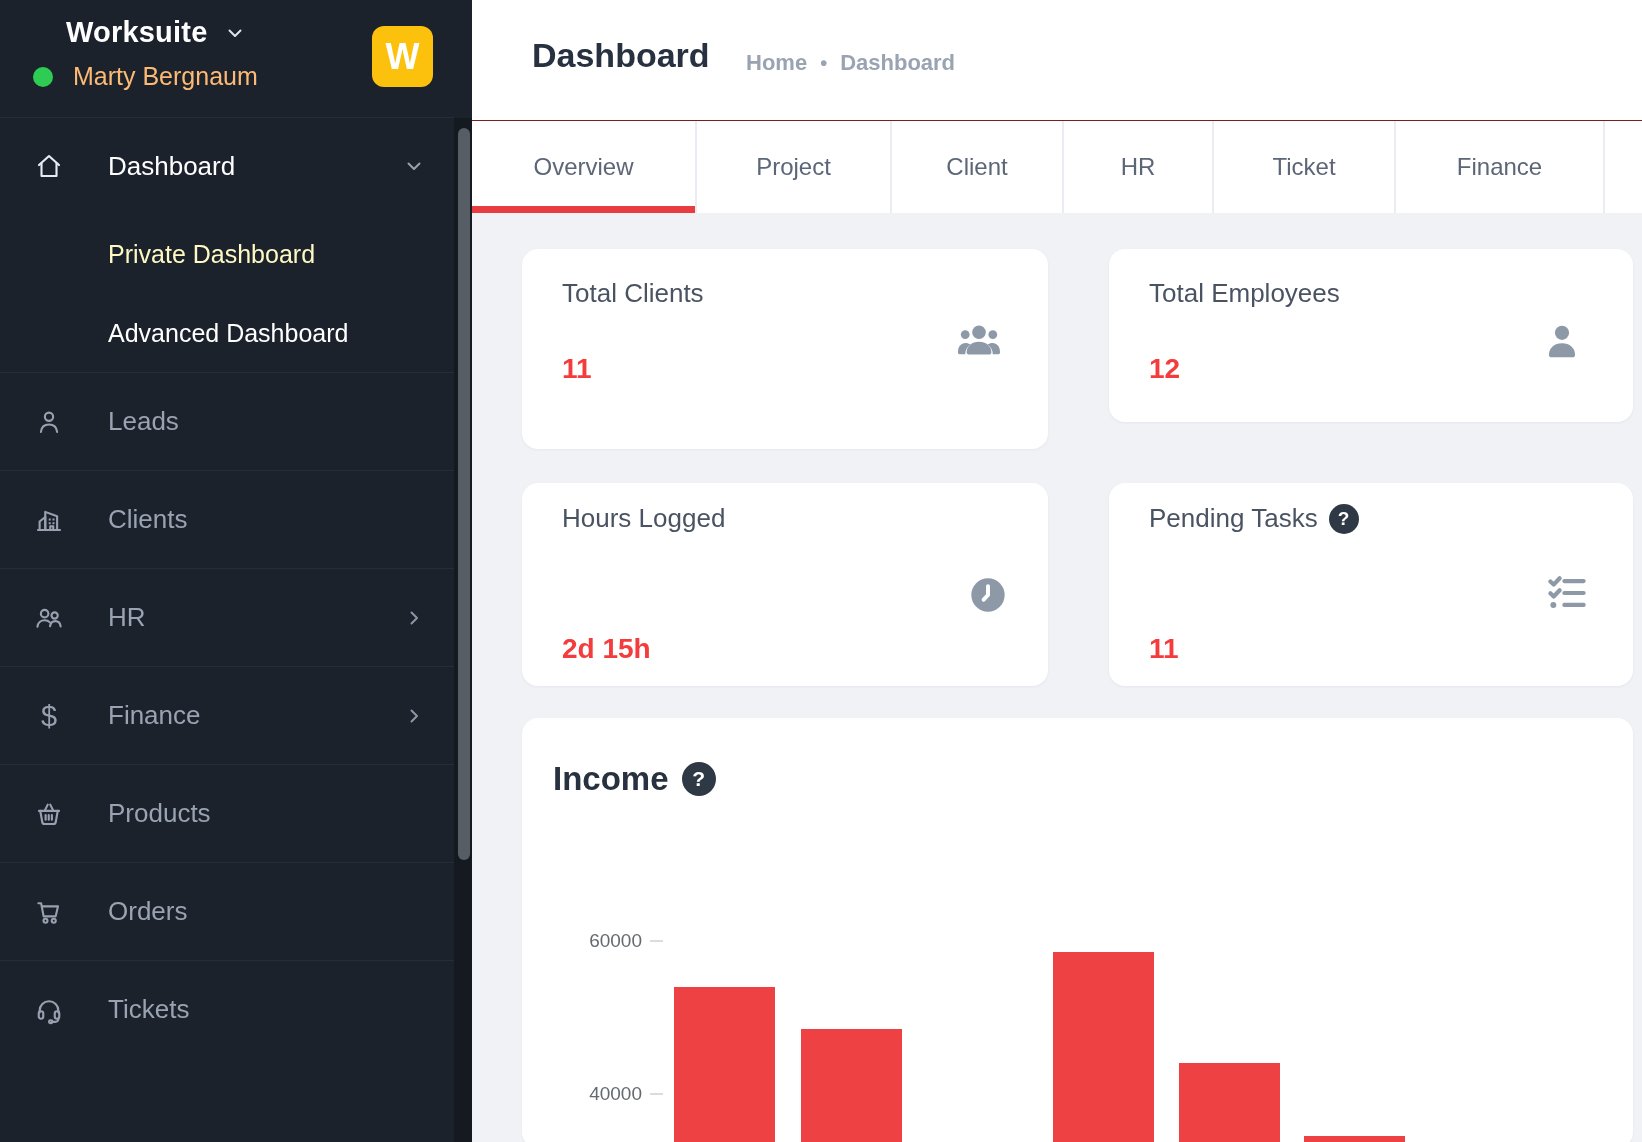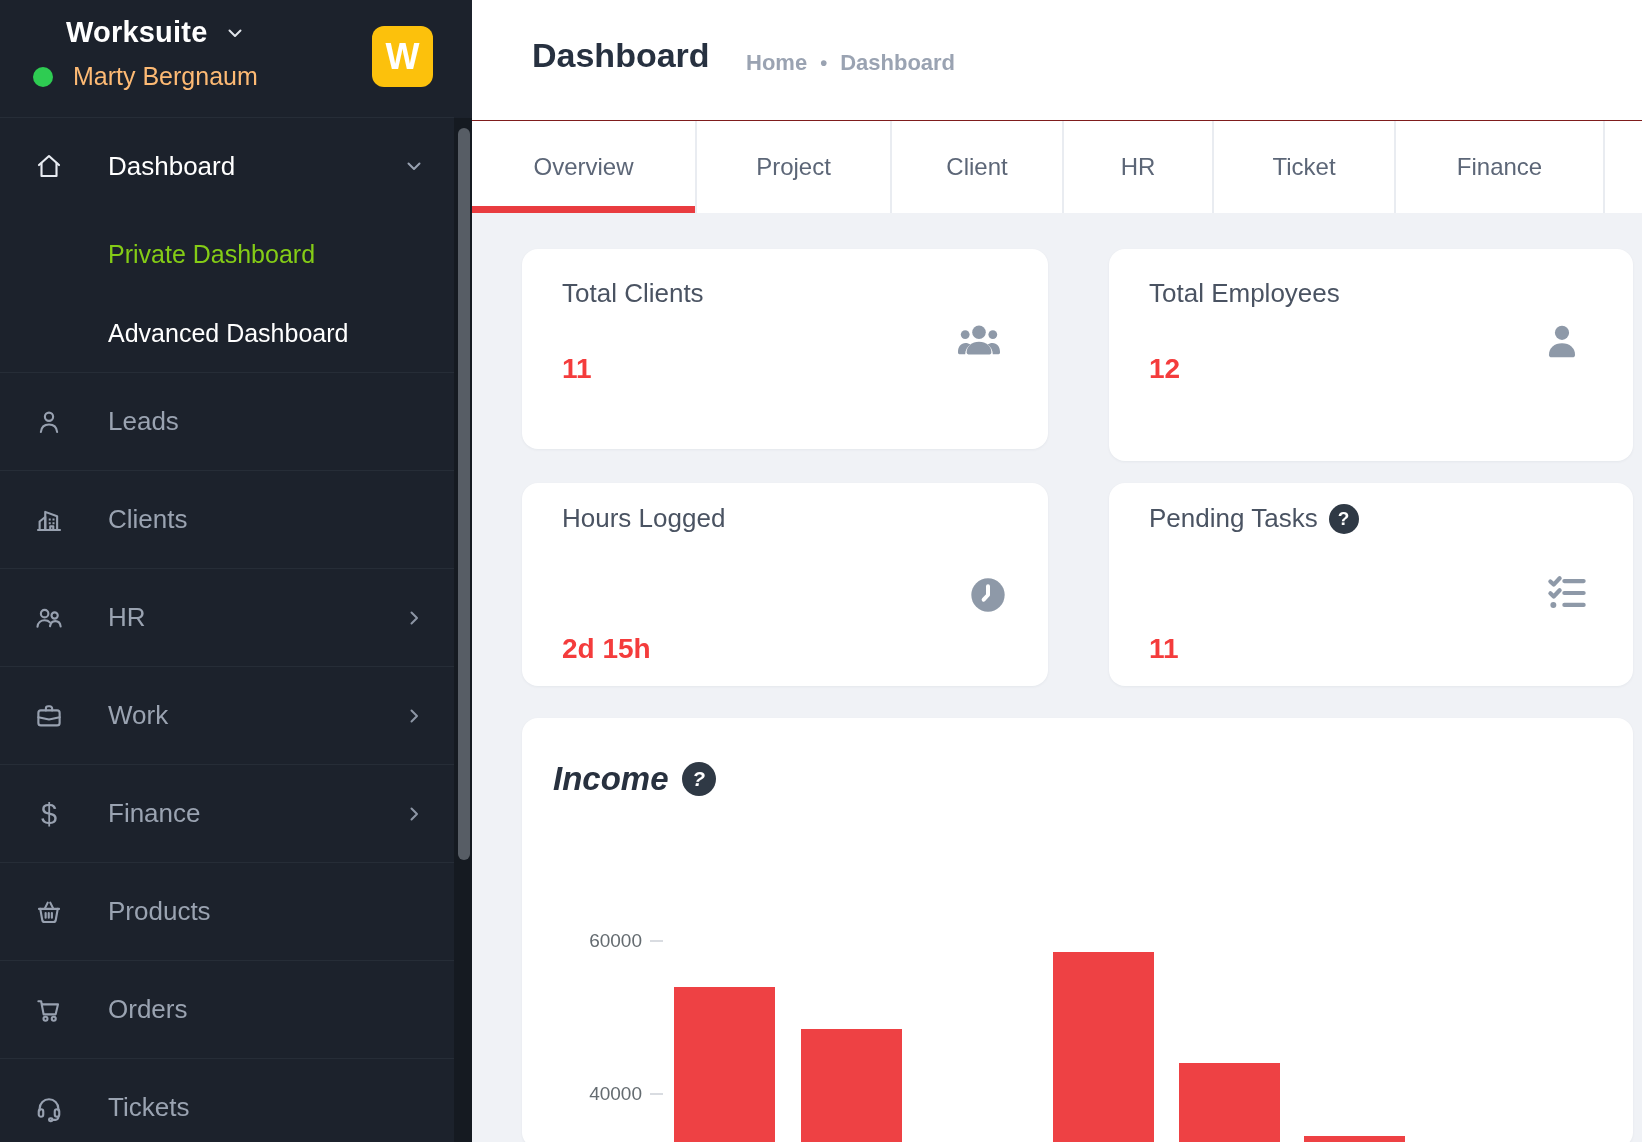--- a/index.html
+++ b/index.html
@@ -18,21 +18,21 @@
 
   .menu{position:absolute;left:0;top:118px;width:454px;}
   .mi{display:flex;align-items:center;padding-left:34px;box-sizing:border-box;}
   .mi .ic{width:30px;height:30px;flex:0 0 30px;display:flex;}
   .mi .lbl{margin-left:44px;font-size:26px;color:#9aa3b1;}
   .mi .spacer{flex:1;}
   .mi .chev{margin-right:28px;display:flex;}
   .mi-dash{height:96px;}
   .mi-dash .lbl{color:#ffffff;}
   .mi-sub{height:80px;display:flex;align-items:center;padding-left:108px;box-sizing:border-box;}
-  .mi-sub .lbl{margin-left:0;font-size:25px;color:#84cc16;}
+  .mi-sub .lbl{margin-left:0;font-size:25px;color:#fef9c3;}
   .mi-sub.active .lbl{color:#ffffff;}
   .mi-sub2{height:78px;}
   .row{height:98px;border-top:1px solid #262d37;}
   .dollar{font-size:29px;color:#98a1b0;line-height:30px;width:30px;text-align:center;}
 
   .scroll-track{position:absolute;left:454px;top:118px;width:18px;height:1024px;background:#151a21;}
   .scroll-thumb{position:absolute;left:458px;top:128px;width:12px;height:732px;border-radius:6px;background:#575d65;}
 
   
   .main{position:absolute;left:472px;top:0;width:1170px;height:1142px;}
@@ -42,35 +42,35 @@
   .breadcrumb .sep{margin:0 13px;font-size:20px;}
 
   .tabs{position:absolute;left:0;top:120px;width:1170px;height:93px;background:#ffffff;border-top:1px solid #7f1d1d;display:flex;box-sizing:border-box;}
   .tab{position:relative;height:100%;display:flex;align-items:center;justify-content:center;font-size:24px;color:#5c6677;border-right:2px solid #e9ecf1;box-sizing:border-box;cursor:pointer;}
   .t0{width:225px;} .t1{width:195px;} .t2{width:172px;} .t3{width:150px;} .t4{width:182px;} .t5{width:209px;} .t6{width:35px;border-right:none;}
   .tab .red-bar{position:absolute;left:0;right:0;bottom:0;height:7px;background:#e93c40;}
 
   
   .card{position:absolute;background:#ffffff;border-radius:16px;box-shadow:0 1px 3px rgba(20,30,50,0.05);}
   .c1{left:50px;top:249px;width:526px;height:200px;}
-  .c2{left:637px;top:249px;width:524px;height:212px;}
+  .c2{left:637px;top:249px;width:524px;height:173px;}
   .c3{left:50px;top:483px;width:526px;height:203px;}
   .c4{left:637px;top:483px;width:524px;height:203px;}
   .card-title{position:absolute;left:40px;font-size:26px;color:#4a5362;display:flex;align-items:center;}
   .c1 .card-title,.c2 .card-title{top:29px;}
   .c3 .card-title,.c4 .card-title{top:20px;}
   .card-value{position:absolute;left:40px;font-size:28px;font-weight:bold;color:#f43c3c;}
   .c1 .card-value,.c2 .card-value{top:104px;}
   .c3 .card-value,.c4 .card-value{top:110px;margin-top:40px;}
   .card-ic{position:absolute;display:flex;}
   .help-badge{display:inline-flex;align-items:center;justify-content:center;width:30px;height:30px;border-radius:50%;background:#2f3945;color:#ffffff;font-size:19px;font-weight:bold;margin-left:11px;}
 
   
   .income{left:50px;top:718px;width:1111px;height:430px;overflow:hidden;}
-  .income-title{position:absolute;left:31px;top:42px;font-size:33px;font-weight:bold;color:#28313f;display:flex;align-items:center;font-style:italic;}
+  .income-title{position:absolute;left:31px;top:42px;font-size:33px;font-weight:bold;color:#28313f;display:flex;align-items:center;}
   .income-title .help-badge{width:34px;height:34px;font-size:21px;margin-left:13px;}
   .ytick-label{position:absolute;width:95px;text-align:right;font-size:19px;color:#646b70;}
   .yl0{left:25px;top:212px;} .yl1{left:25px;top:365px;}
   .ytick-dash{position:absolute;left:128px;width:13px;height:2px;background:#d9dce1;}
   .yd0{top:222px;} .yd1{top:375px;}
   .bar{position:absolute;width:101px;background:#ee4144;}
 </style>
 </head>
 <body>
 
@@ -155,36 +155,20 @@
         </span>
         <span class="lbl">HR</span>
         <span class="spacer"></span>
         <span class="chev">
           <svg width="24" height="24" viewBox="0 0 24 24" fill="none" stroke="#8d96a5" stroke-width="2" stroke-linecap="round" stroke-linejoin="round">
               <path d="M9.5 6.5 15 12l-5.5 5.5"></path>
             </svg>
         </span>
       </div>
 
-      <div class="mi row">
-        <span class="ic">
-          <svg width="30" height="30" viewBox="0 0 24 24" fill="none" stroke="#98a1b0" stroke-width="1.7" stroke-linecap="round" stroke-linejoin="round">
-              <rect x="3.5" y="7.5" width="17" height="12" rx="2"></rect>
-              <path d="M9.5 7.5V6a1.8 1.8 0 0 1 1.8-1.8h1.4A1.8 1.8 0 0 1 14.5 6v1.5"></path>
-              <path d="M3.5 13 12 14.8 20.5 13"></path>
-            </svg>
-        </span>
-        <span class="lbl">Work</span>
-        <span class="spacer"></span>
-        <span class="chev">
-          <svg width="24" height="24" viewBox="0 0 24 24" fill="none" stroke="#8d96a5" stroke-width="2" stroke-linecap="round" stroke-linejoin="round">
-              <path d="M9.5 6.5 15 12l-5.5 5.5"></path>
-            </svg>
-        </span>
-      </div>
 
       <div class="mi row">
         <span class="ic">
             <span class="dollar">$</span>
           </span>
         <span class="lbl">Finance</span>
         <span class="spacer"></span>
         <span class="chev">
           <svg width="24" height="24" viewBox="0 0 24 24" fill="none" stroke="#8d96a5" stroke-width="2" stroke-linecap="round" stroke-linejoin="round">
               <path d="M9.5 6.5 15 12l-5.5 5.5"></path>

